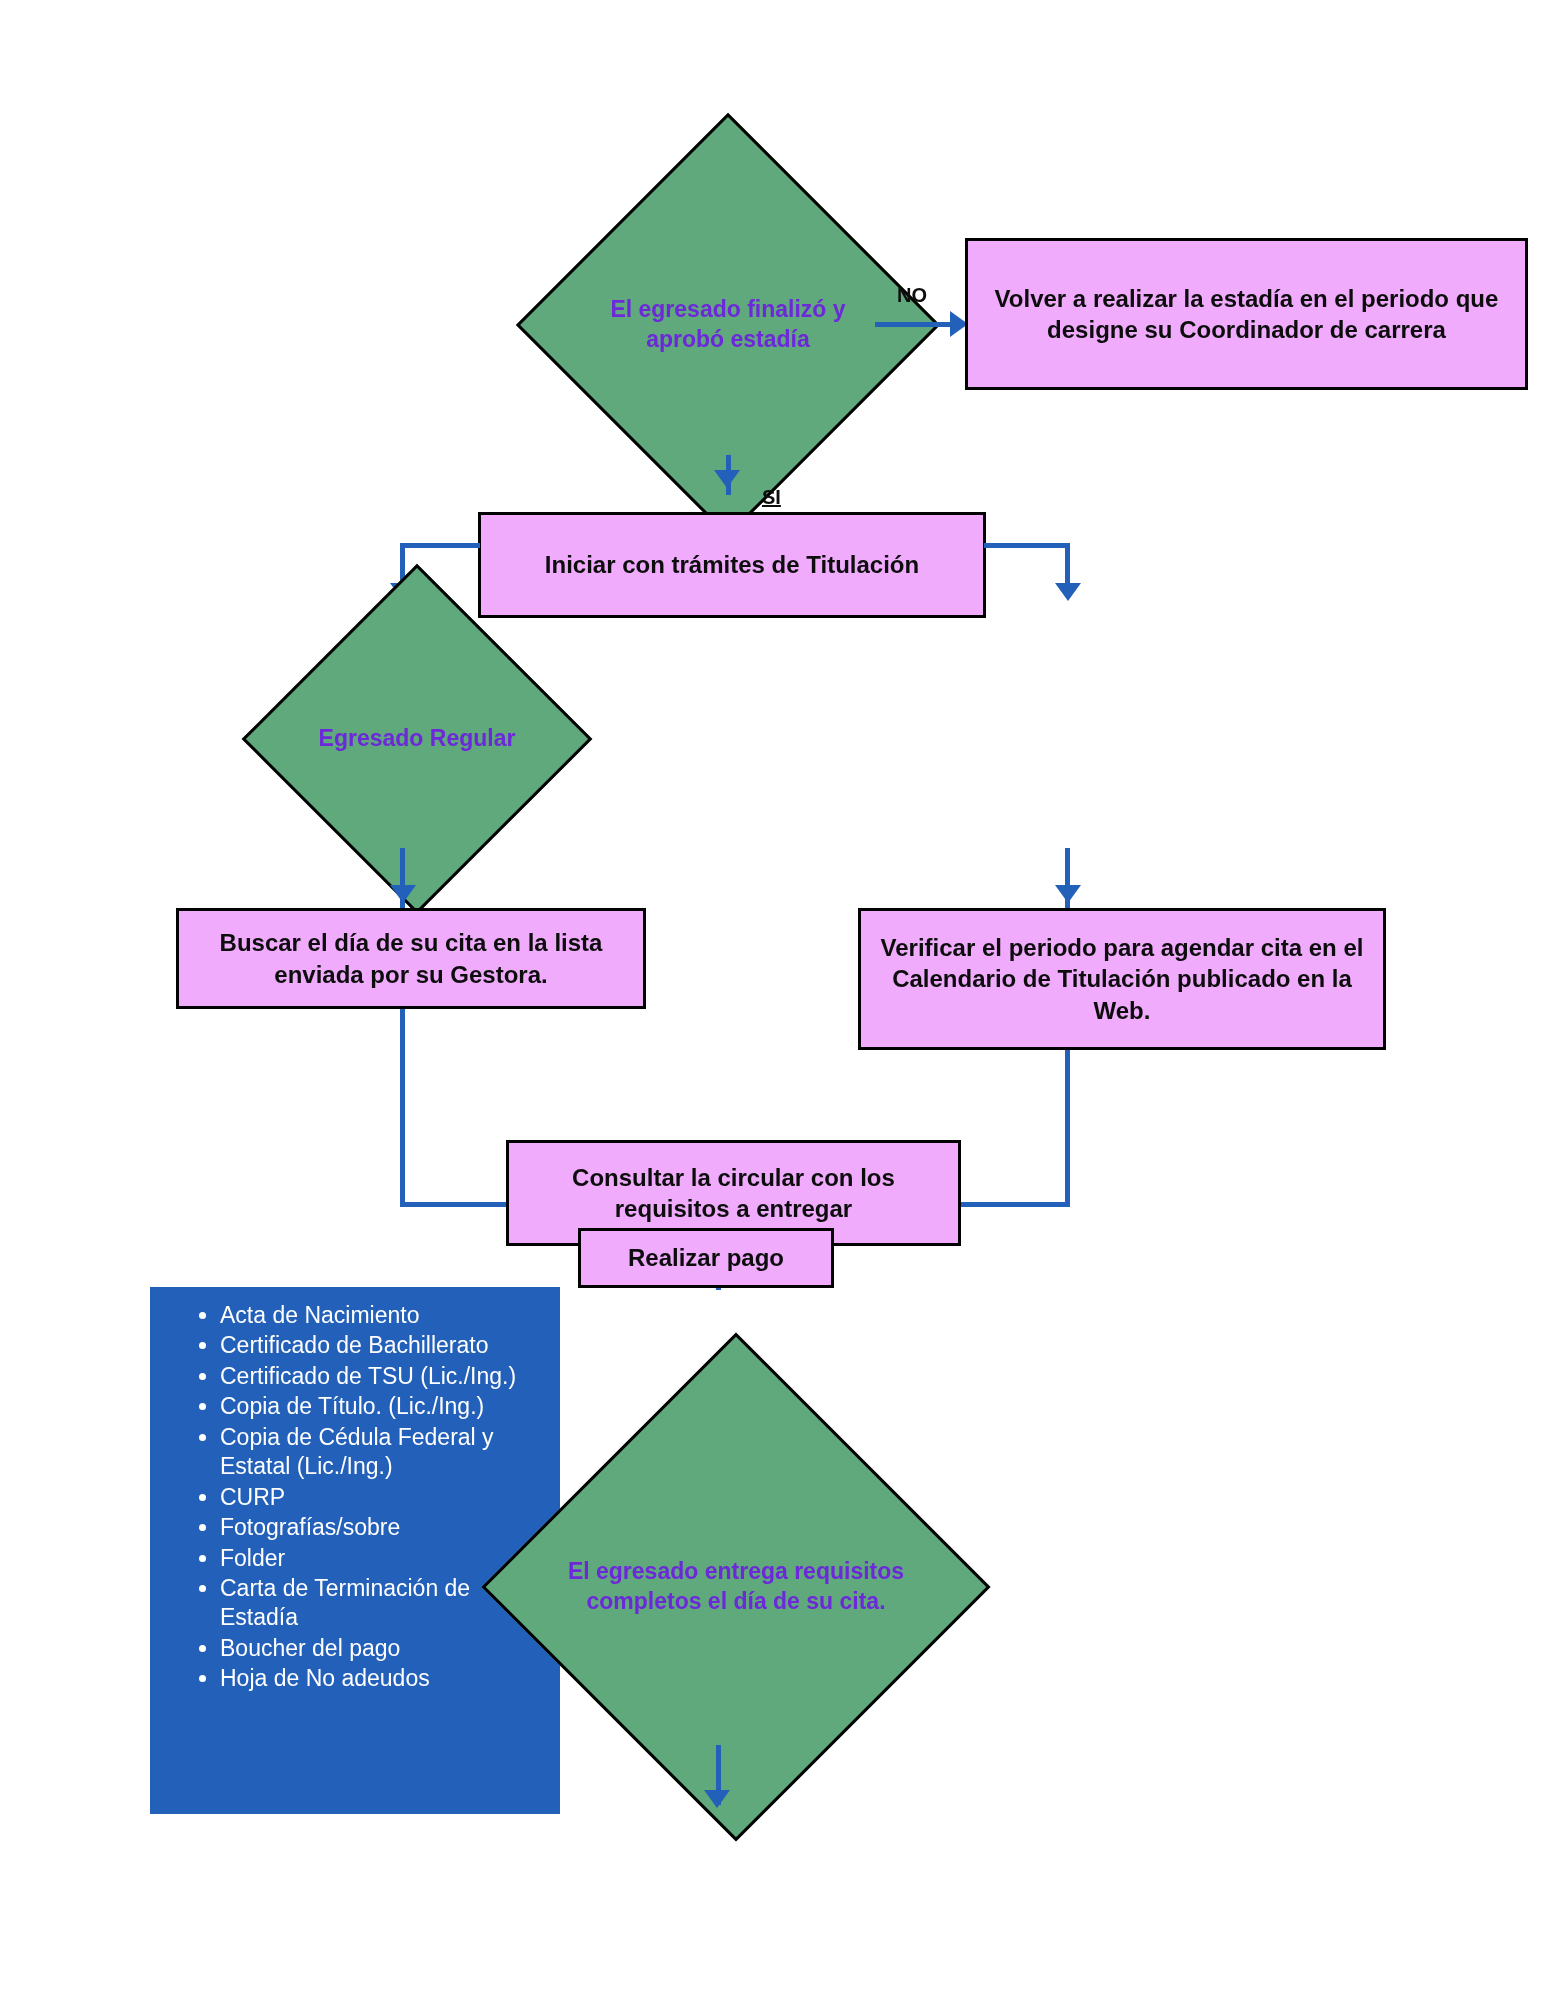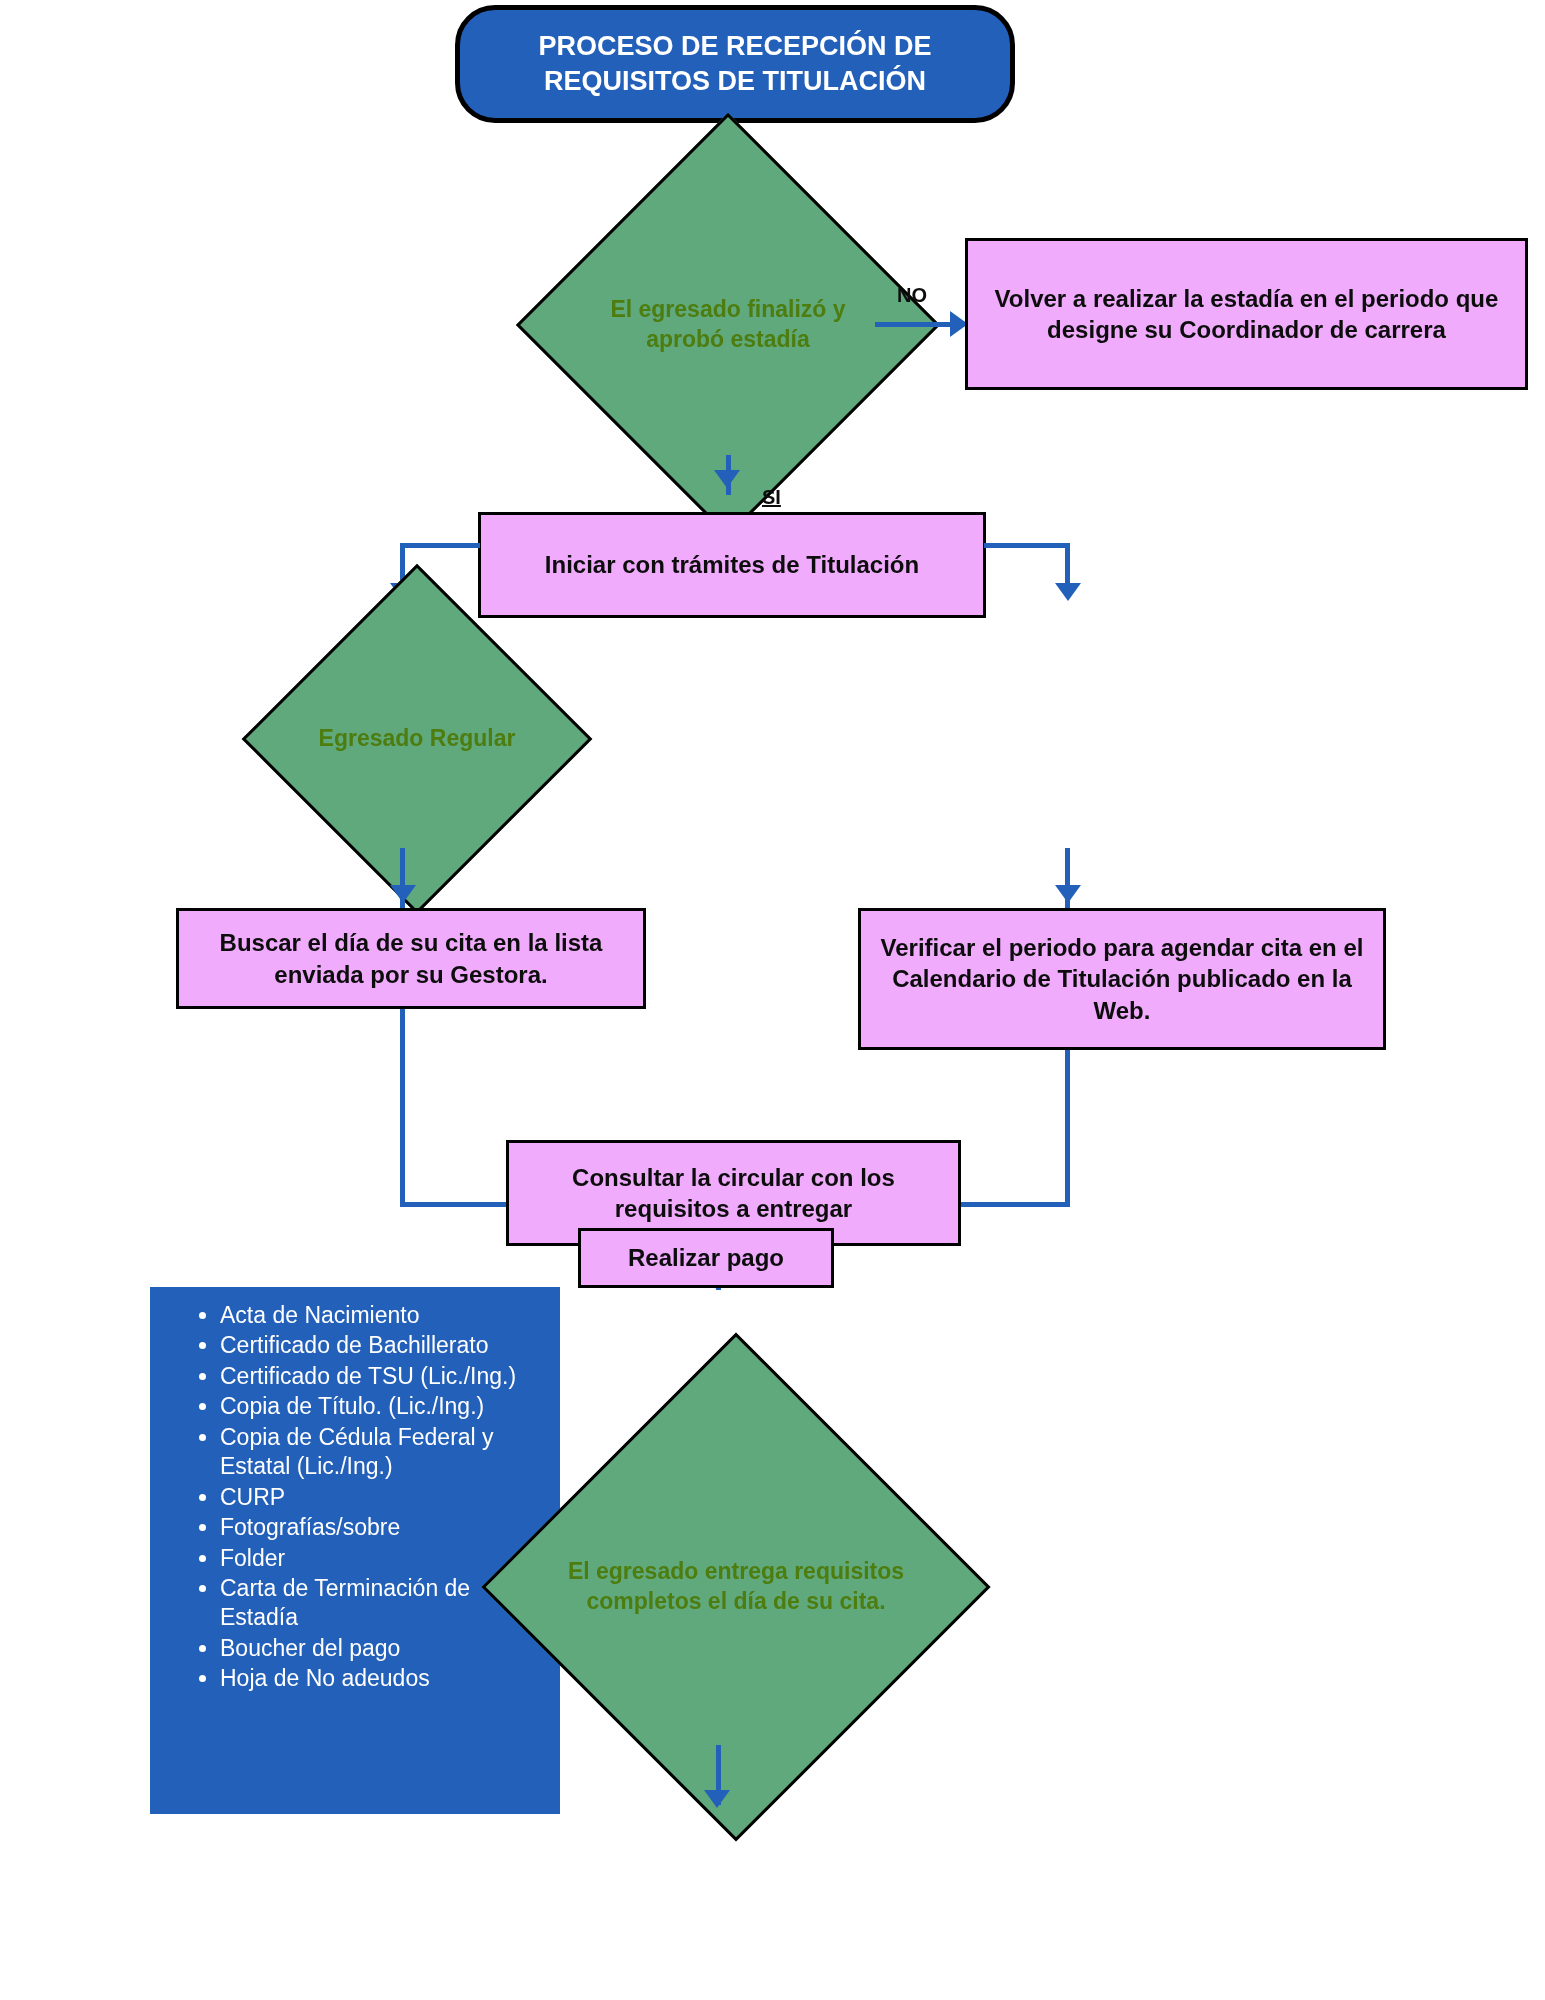--- a/index.html
+++ b/index.html
@@ -64,21 +64,21 @@
     top: 0;
     width: 100%;
     height: 100%;
     display: flex;
     align-items: center;
     justify-content: center;
     text-align: center;
     font-weight: bold;
     font-size: 23px;
     line-height: 1.3;
-    color: #4d7c0f;
+    color: #6d28d9;
     padding: 0 6px;
     box-sizing: border-box;
   }
   .listbox {
     position: absolute;
     background: #2360b9;
     color: #ffffff;
     box-sizing: border-box;
     padding: 14px 10px 14px 0;
   }
@@ -119,23 +119,20 @@
     font-size: 20px;
     font-weight: bold;
     color: #0d0d0d;
   }
 </style>
 </head>
 <body>
 
 <div id="canvas">
 
-  <div class="node terminator" style="left:455px; top:5px; width:560px; height:118px;">
-    <span>PROCESO DE RECEPCIÓN DE REQUISITOS DE TITULACIÓN</span>
-  </div>
 
   <div class="edge edge-v" style="left:728px; top:123px; height:32px;"></div>
   <div class="arrow-down" style="left:716px; top:150px;"></div>
 
   <div class="decision-wrap" style="left:578px; top:175px; width:300px; height:300px;">
     <div class="decision-shape"></div>
     <div class="decision-text">El egresado finalizó y aprobó estadía</div>
   </div>
 
   <div class="edge edge-h" style="left:875px; top:322px; width:78px;"></div>

